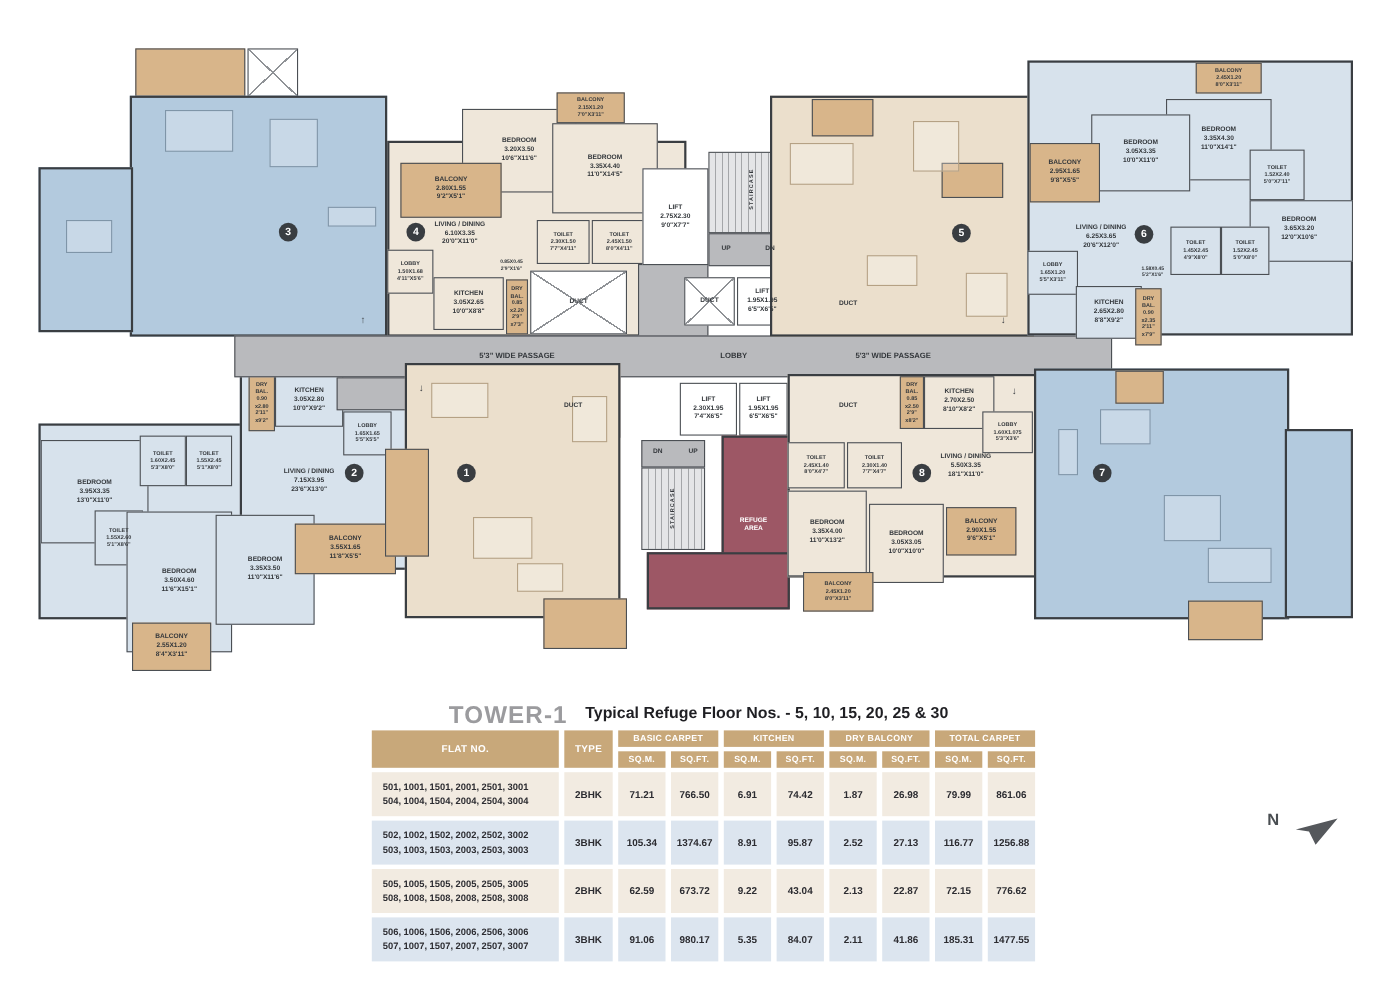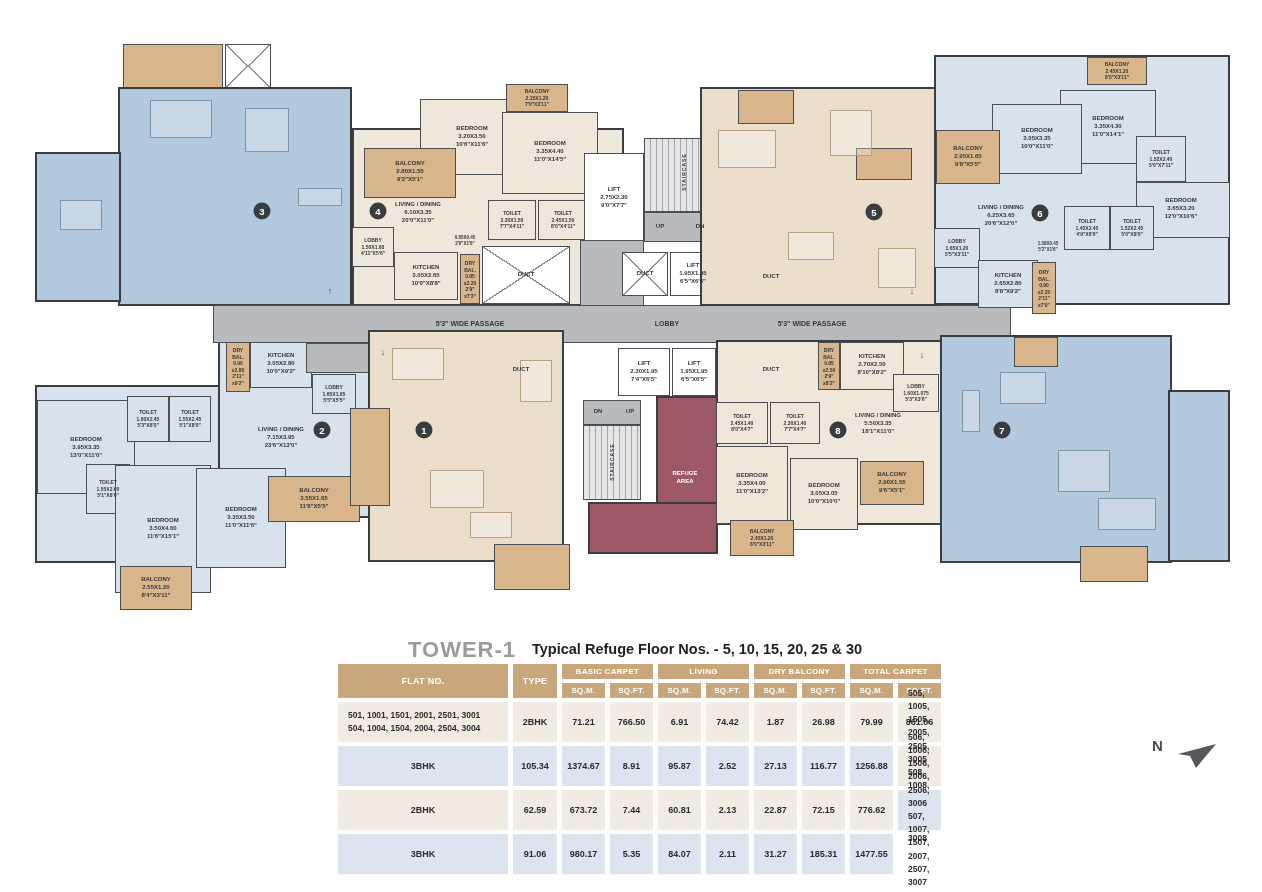--- a/index.html
+++ b/index.html
@@ -350,21 +350,21 @@
   <span class="arrow" style="left:922px;top:355px;">↓</span>
 </div>
 
 <div class="title-tower">TOWER-1</div>
 <div class="title-sub">Typical Refuge Floor Nos. - 5, 10, 15, 20, 25 &amp; 30</div>
 
 <div class="tbl">
   <div class="th span2">FLAT NO.</div>
   <div class="th span2">TYPE</div>
   <div class="th group">BASIC CARPET</div>
-  <div class="th group">LIVING</div>
+  <div class="th group">KITCHEN</div>
   <div class="th group">DRY BALCONY</div>
   <div class="th group">TOTAL CARPET</div>
   <div class="th">SQ.M.</div>
   <div class="th">SQ.FT.</div>
   <div class="th">SQ.M.</div>
   <div class="th">SQ.FT.</div>
   <div class="th">SQ.M.</div>
   <div class="th">SQ.FT.</div>
   <div class="th">SQ.M.</div>
   <div class="th">SQ.FT.</div>
@@ -374,51 +374,53 @@
   <div class="td r1">2BHK</div>
   <div class="td r1">71.21</div>
   <div class="td r1">766.50</div>
   <div class="td r1">6.91</div>
   <div class="td r1">74.42</div>
   <div class="td r1">1.87</div>
   <div class="td r1">26.98</div>
   <div class="td r1">79.99</div>
   <div class="td r1">861.06</div>
 
+  <div class="td flat r2">502, 1002, 1502, 2002, 2502, 3002
+503, 1003, 1503, 2003, 2503, 3003</div>
   <div class="td r2">3BHK</div>
   <div class="td r2">105.34</div>
   <div class="td r2">1374.67</div>
   <div class="td r2">8.91</div>
   <div class="td r2">95.87</div>
   <div class="td r2">2.52</div>
   <div class="td r2">27.13</div>
   <div class="td r2">116.77</div>
   <div class="td r2">1256.88</div>
 
   <div class="td flat r1">505, 1005, 1505, 2005, 2505, 3005
 508, 1008, 1508, 2008, 2508, 3008</div>
   <div class="td r1">2BHK</div>
   <div class="td r1">62.59</div>
   <div class="td r1">673.72</div>
-  <div class="td r1">7.44</div>
-  <div class="td r1">60.81</div>
+  <div class="td r1">9.22</div>
+  <div class="td r1">43.04</div>
   <div class="td r1">2.13</div>
   <div class="td r1">22.87</div>
   <div class="td r1">72.15</div>
   <div class="td r1">776.62</div>
 
   <div class="td flat r2">506, 1006, 1506, 2006, 2506, 3006
 507, 1007, 1507, 2007, 2507, 3007</div>
   <div class="td r2">3BHK</div>
   <div class="td r2">91.06</div>
   <div class="td r2">980.17</div>
   <div class="td r2">5.35</div>
   <div class="td r2">84.07</div>
   <div class="td r2">2.11</div>
-  <div class="td r2">31.27</div>
+  <div class="td r2">41.86</div>
   <div class="td r2">185.31</div>
   <div class="td r2">1477.55</div>
 </div>
 
 <span class="compass-n">N</span>
 <svg class="compass-svg" width="42" height="30">
   <polygon points="2,12 40,2 20,26 14,14" fill="#55585c"></polygon>
 </svg>
 
 </body></html>

